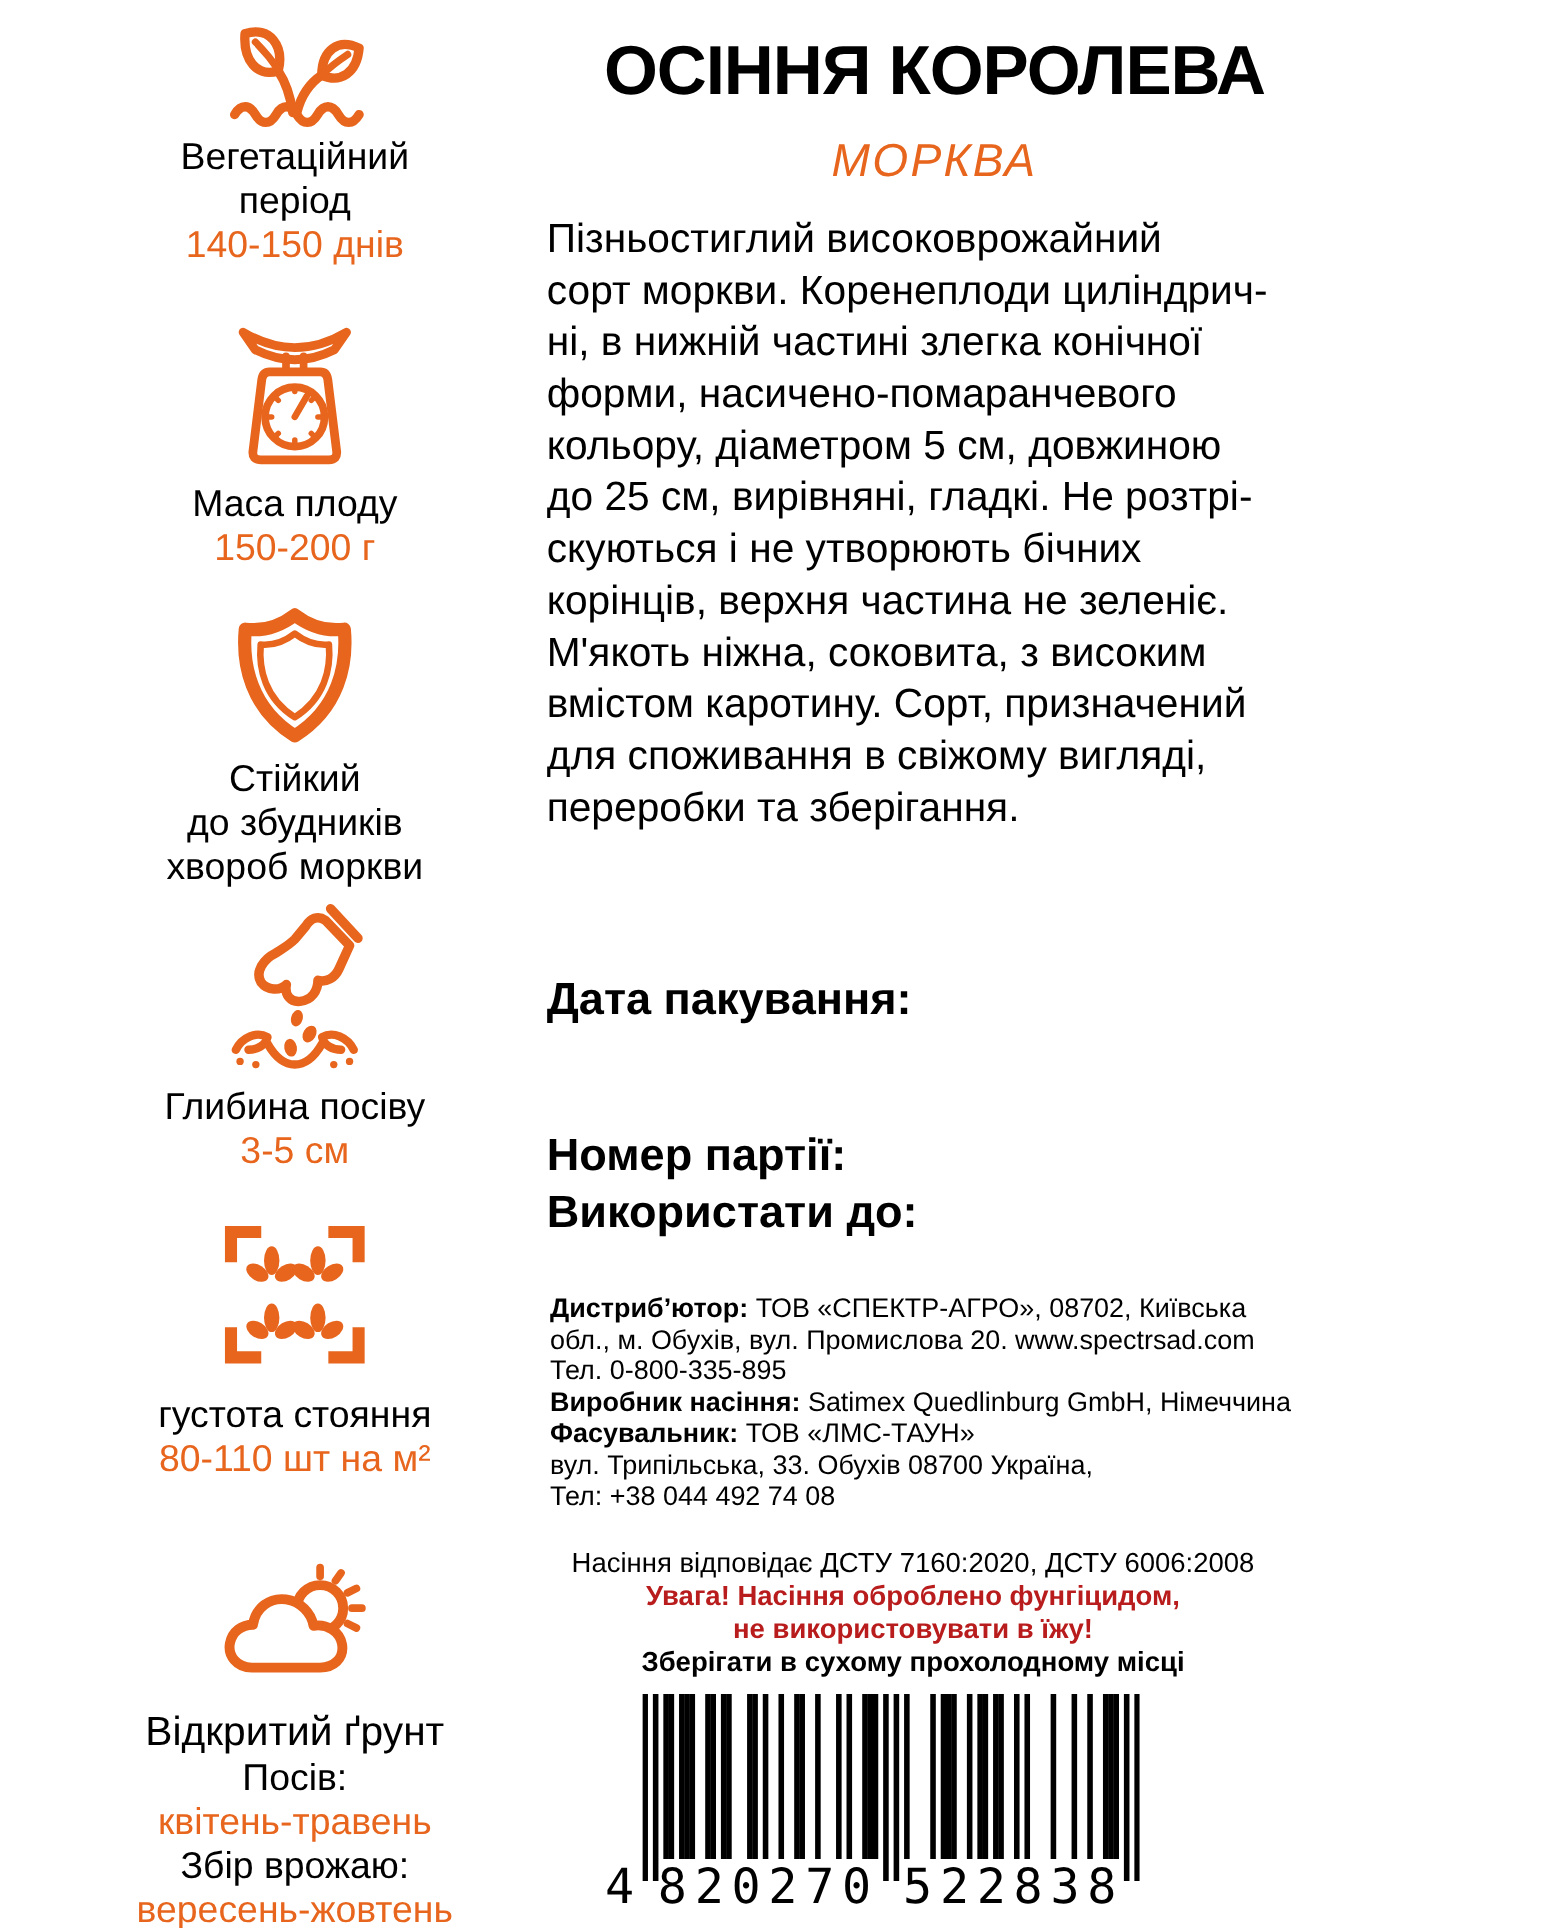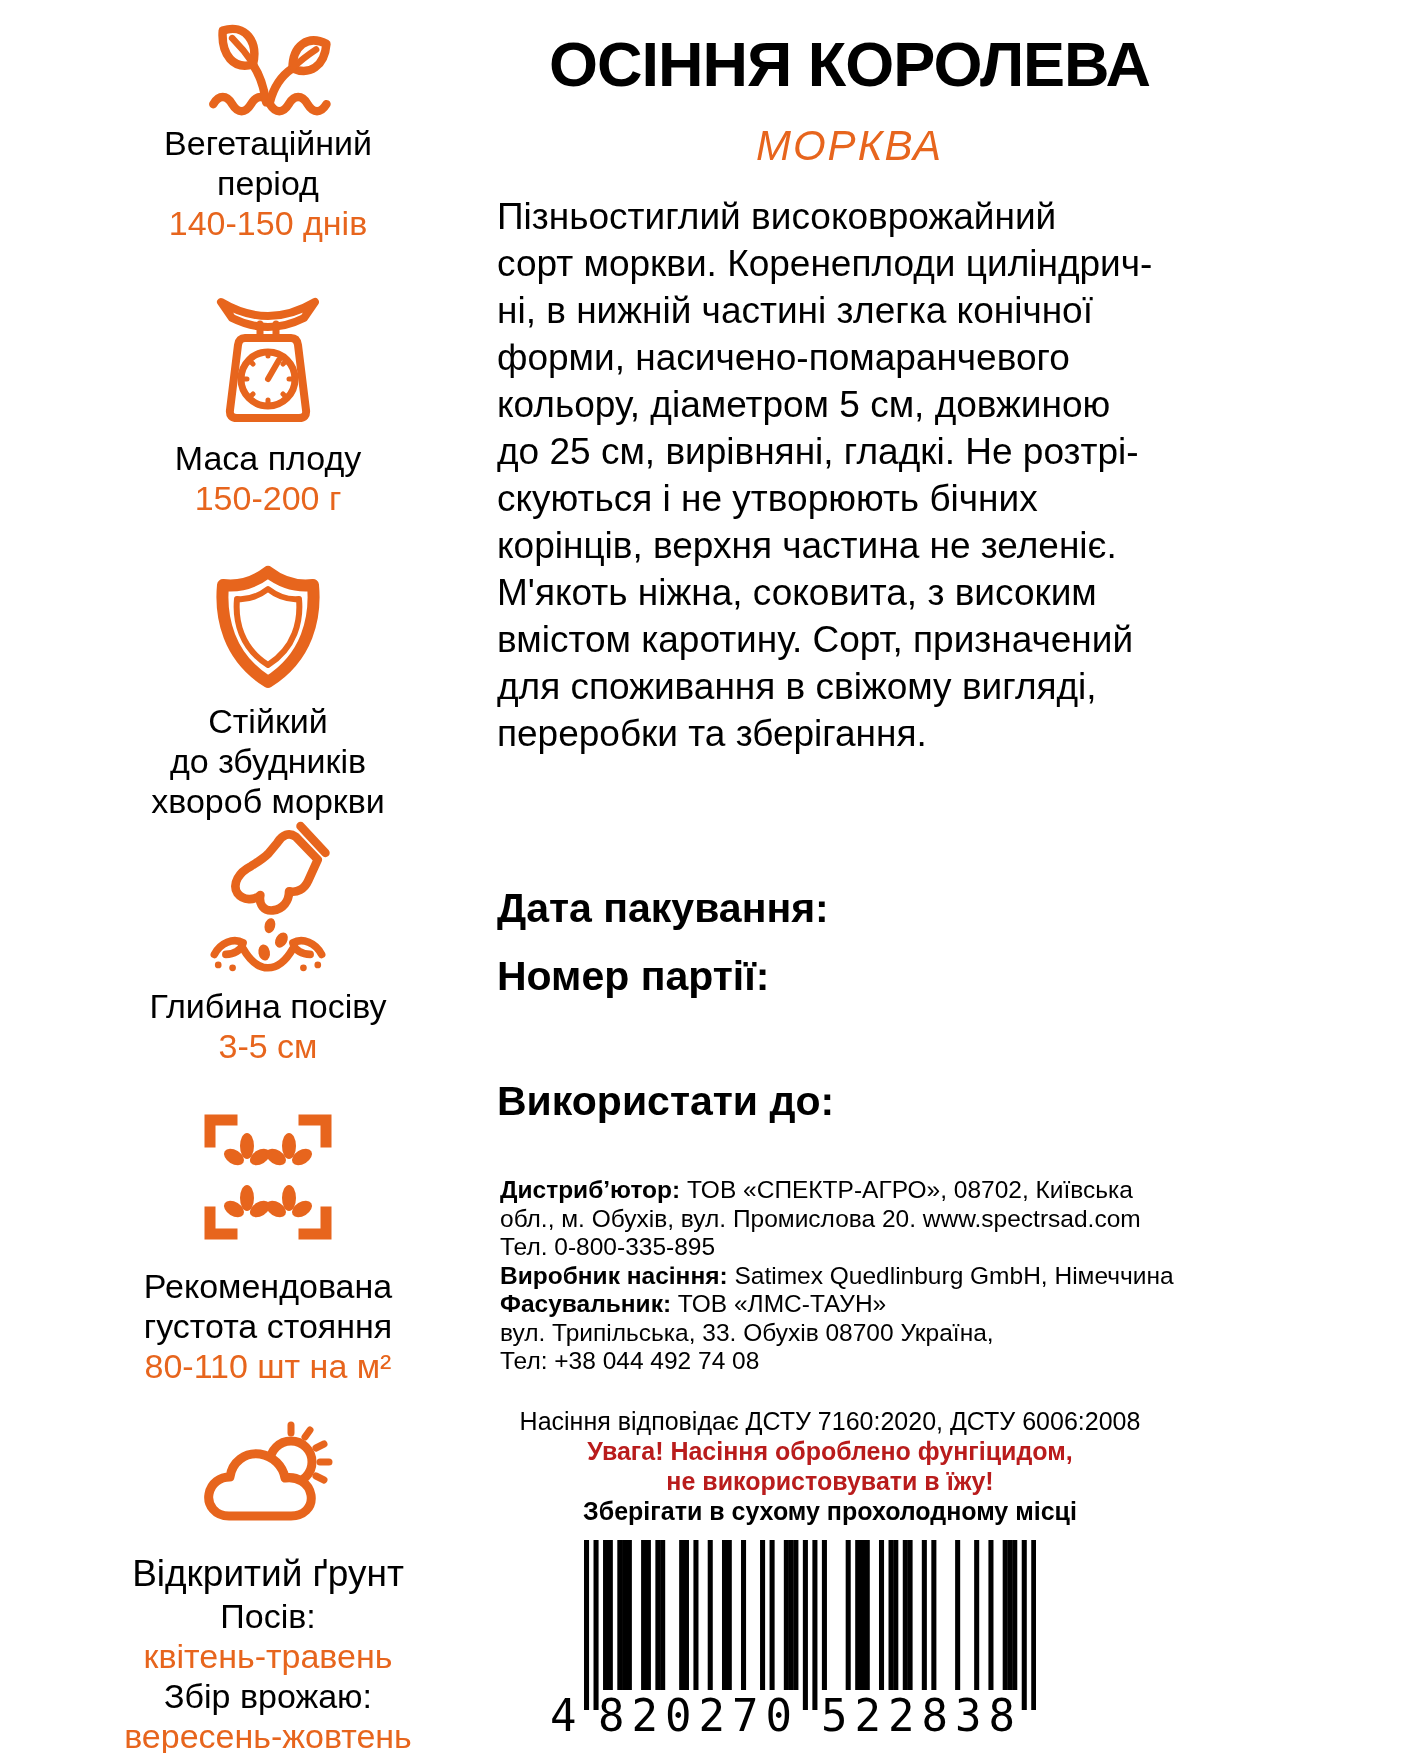--- a/index.html
+++ b/index.html
@@ -15,21 +15,21 @@
   .sb-value{font-size:34px;line-height:40px;color:#E7651D;}
   .sb-title{font-size:37px;line-height:44px;font-weight:normal;color:#000;margin-top:14px;}
   
   .title{position:absolute;left:497px;top:28px;width:705px;text-align:center;
          font-size:63px;font-weight:bold;letter-spacing:-1px;white-space:nowrap;}
   .subtitle{position:absolute;left:497px;top:122px;width:705px;text-align:center;
          font-size:42px;letter-spacing:2px;color:#E7651D;font-style:italic;}
   .desc{position:absolute;left:497px;top:193px;width:705px;font-size:37px;line-height:47px;}
   .dline{white-space:nowrap;}
   .field{position:absolute;left:497px;font-size:41px;font-weight:bold;white-space:nowrap;}
-  .field.f1{top:885px;} .field.f2{top:953px;} .field.f3{top:1078px;}
+  .field.f1{top:885px;} .field.f2{top:1027px;} .field.f3{top:1078px;}
   .contact{position:absolute;left:500px;top:1176px;width:660px;font-size:24.5px;line-height:28.5px;}
   .cline{white-space:nowrap;}
   .standards{position:absolute;left:500px;top:1406px;width:660px;font-size:25px;line-height:30px;text-align:center;}
   .sline{white-space:nowrap;}
   .std-warn{color:#b91c1c;font-weight:bold;}
   .std-storage{font-weight:bold;}
   
   .barcode{position:absolute;left:556px;top:1540px;width:480px;height:205px;}
   .barcode svg{position:absolute;left:28px;top:0;}
   .barcode svg rect{fill:#000;}
@@ -72,21 +72,21 @@
         <path d="M63,87 L74,68" stroke-width="6"></path>
         <path d="M63,64 L63,60 M78,72 L81,69 M84,87 L88,87 M78,102 L81,105 M63,108 L63,112 M48,102 L45,105 M42,87 L38,87 M48,72 L45,69" stroke-width="5"></path>
       </svg>
     </span>
     <div class="sb-label mt">
       <div>Маса плоду</div>
     </div>
     <div class="sb-value">150-200 г</div>
   </div>
 
-  <div class="sb-item" style="top:563px">
+  <div class="sb-item" style="top:550px">
     <span>
       <svg width="120" height="126" viewBox="0 0 120 126" fill="none" stroke="#E7651D" stroke-linecap="round" stroke-linejoin="round">
         <path d="M60,9 C73,19 89,24 105,22 C108,54 100,94 60,119 C20,94 12,54 15,22 C31,24 47,19 60,9 Z" stroke-width="12"></path>
         <path d="M60,26 C69,33 80,37 91,36 C93,58 87,85 60,102 C33,85 27,58 29,36 C40,37 51,33 60,26 Z" stroke-width="6"></path>
       </svg>
     </span>
     <div class="sb-label mt">
       <div>Стійкий</div>
       <div>до збудників</div>
       <div>хвороб моркви</div>
@@ -130,21 +130,20 @@
         <path d="M102,8 L124,8 L124,30"></path>
         <path d="M8,100 L8,122 L30,122"></path>
         <path d="M124,100 L124,122 L102,122"></path>
         <use href="#sprout3" transform="translate(45,44)"></use>
         <use href="#sprout3" transform="translate(87,44)"></use>
         <use href="#sprout3" transform="translate(45,96)"></use>
         <use href="#sprout3" transform="translate(87,96)"></use>
       </svg>
     </span>
     <div class="sb-label" style="margin-top:24px">
-      <div>Рекомендована</div>
       <div>густота стояння</div>
     </div>
     <div class="sb-value">80-110 шт на м²</div>
   </div>
 
   <div class="sb-item" style="top:1420px">
     <span>
       <svg width="138" height="118" viewBox="0 0 138 118" fill="none" stroke="#E7651D" stroke-width="9" stroke-linecap="round" stroke-linejoin="round">
         <circle cx="92" cy="42" r="21"></circle>
         <path d="M92,13 L92,5 M106,17 L111,10 M117,28 L125,24 M121,42 L130,42 M117,56 L125,60" stroke-width="7"></path>

